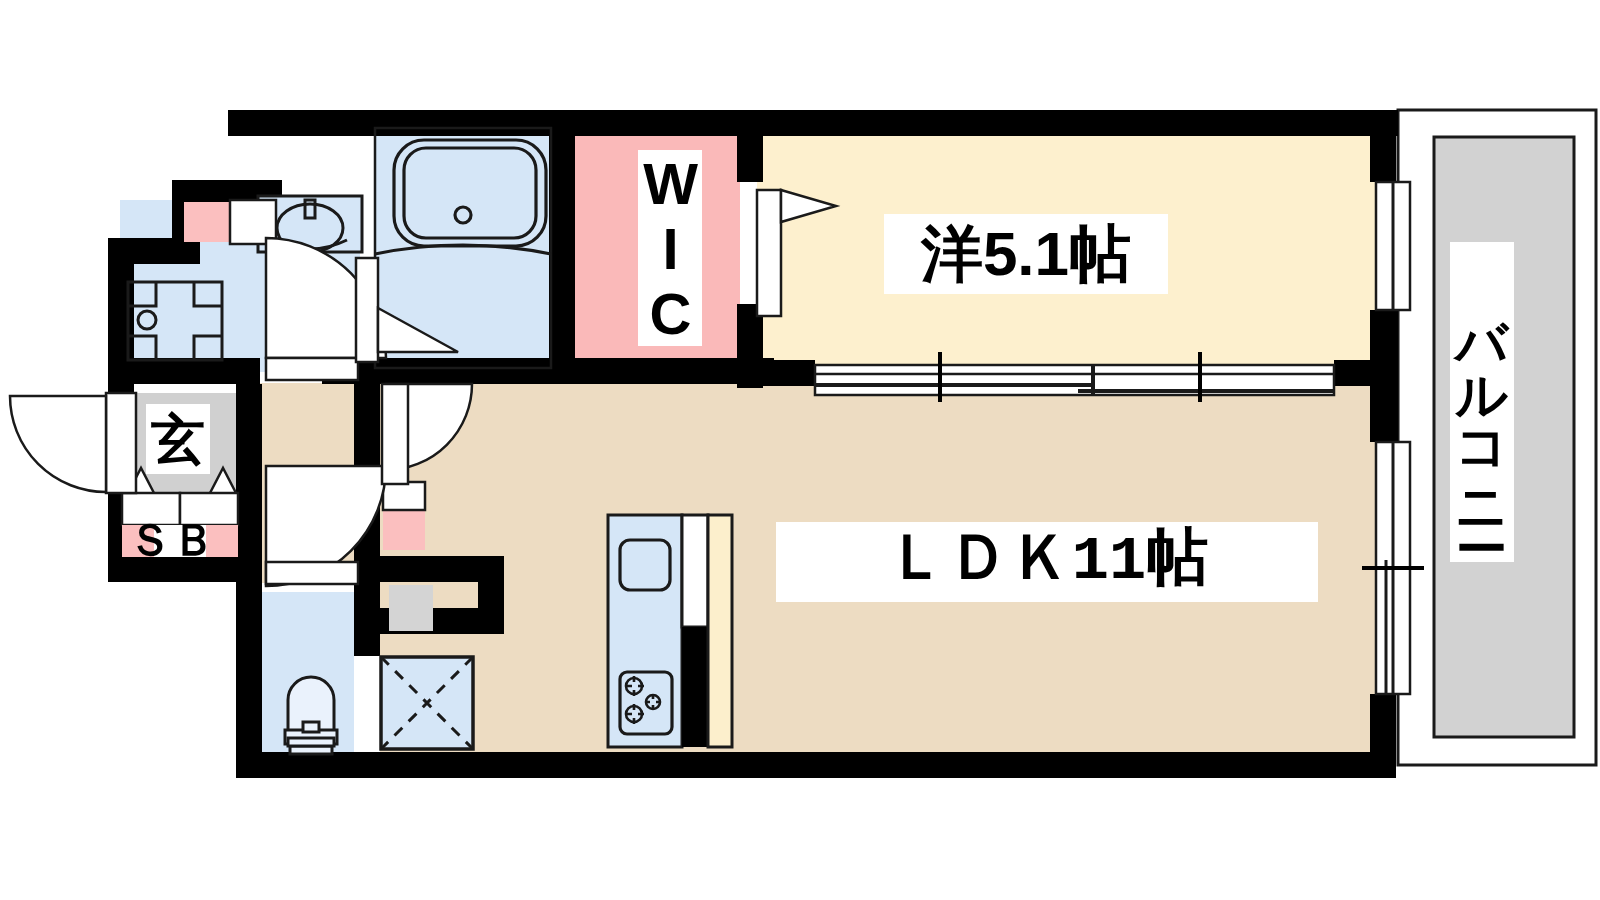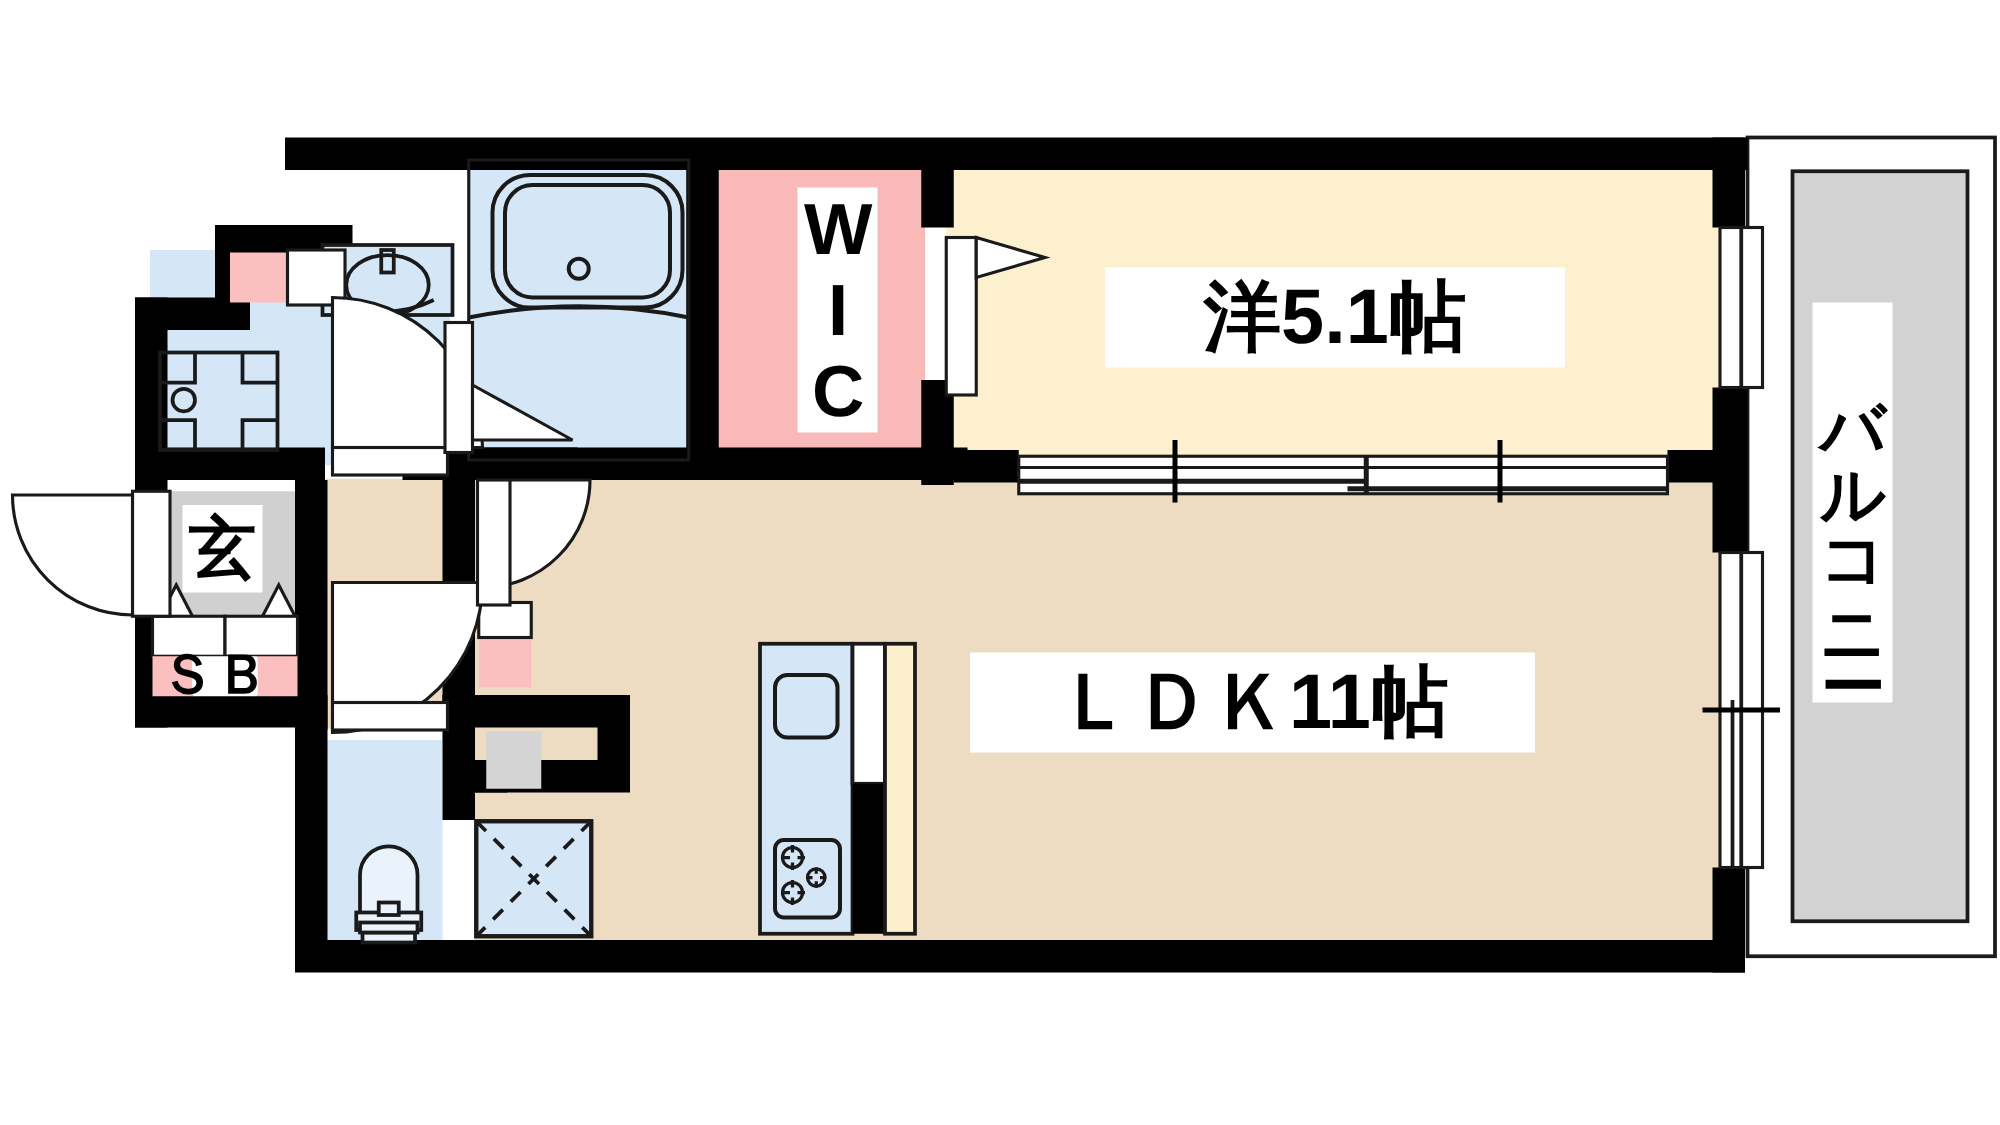--- a/index.html
+++ b/index.html
@@ -203,25 +203,25 @@
     <line x1="1393" y1="182" x2="1393" y2="310" stroke="#1A1A1A" stroke-width="3"></line>
 
     <rect x="1376" y="442" width="34" height="252" fill="#FFFFFF" stroke="#1A1A1A" stroke-width="2.5"></rect>
     <line x1="1393" y1="442" x2="1393" y2="694" stroke="#1A1A1A" stroke-width="3"></line>
     <line x1="1386" y1="560" x2="1386" y2="694" stroke="#1A1A1A" stroke-width="3"></line>
     <line x1="1362" y1="568" x2="1424" y2="568" stroke="#000000" stroke-width="4"></line>
   </g>
 
 </svg>
 
-<div class="lbl lbl-h" style="left:884px;top:214px;width:368px;height:80px;font-size:62px;">
+<div class="lbl lbl-h" style="left:884px;top:214px;width:284px;height:80px;font-size:62px;">
   <span>洋5.1帖</span>
 </div>
 
-<div class="lbl lbl-h" style="left:776px;top:522px;width:452px;height:80px;font-size:62px;">
+<div class="lbl lbl-h" style="left:776px;top:522px;width:542px;height:80px;font-size:62px;font-family:Liberation Mono, monospace;">
   <span>ＬＤＫ11帖</span>
 </div>
 
 <div class="lbl lbl-v" style="left:638px;top:150px;width:64px;height:196px;font-size:58px;">
   <span>WIC</span>
 </div>
 
 <div class="lbl lbl-v" style="left:1450px;top:242px;width:64px;height:320px;font-size:52px;">
   <span>バルコニー</span>
 </div>

